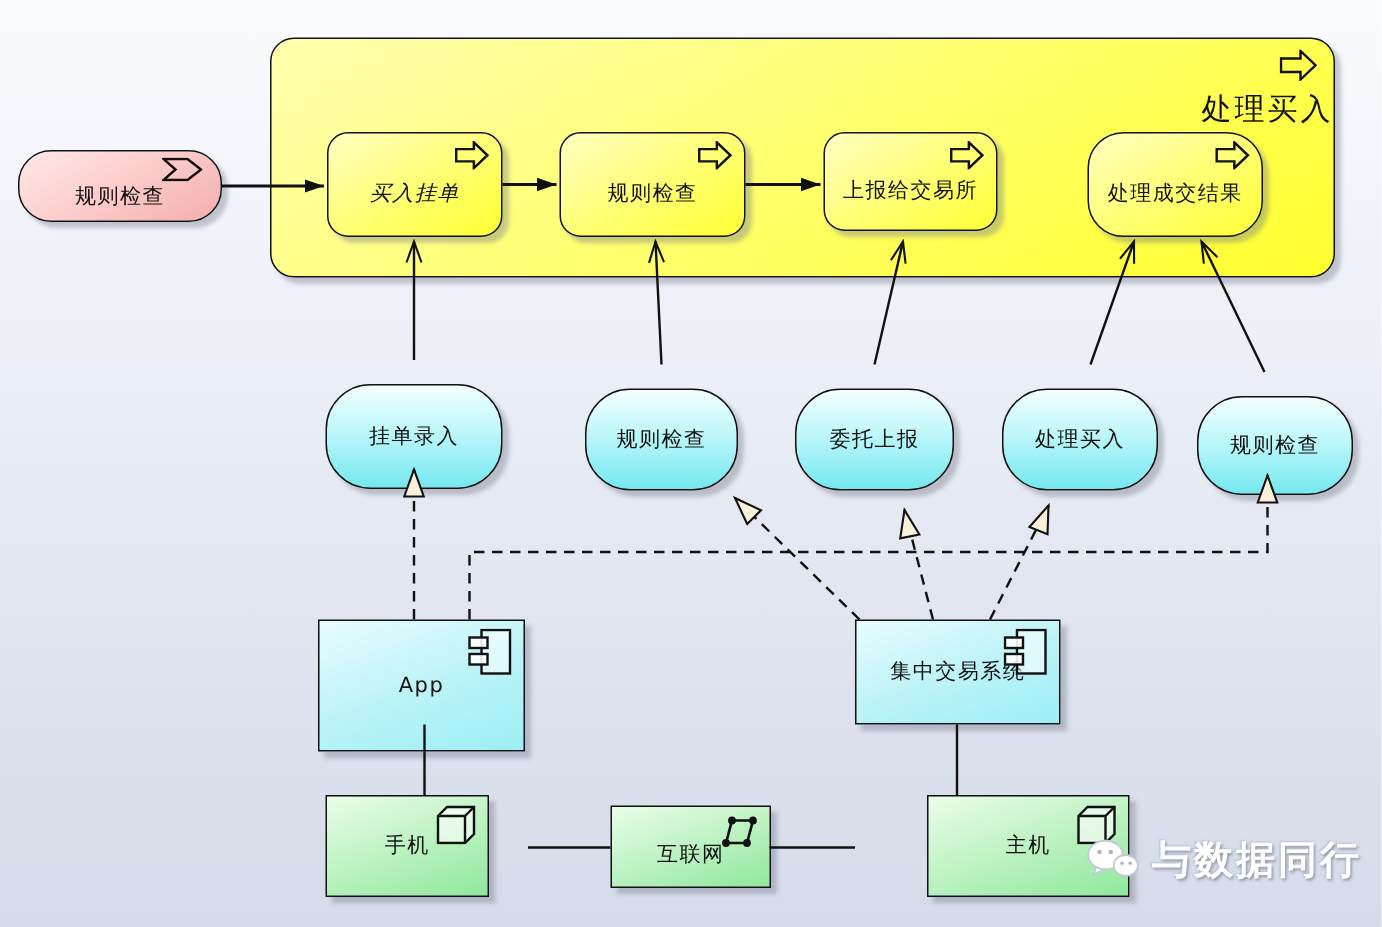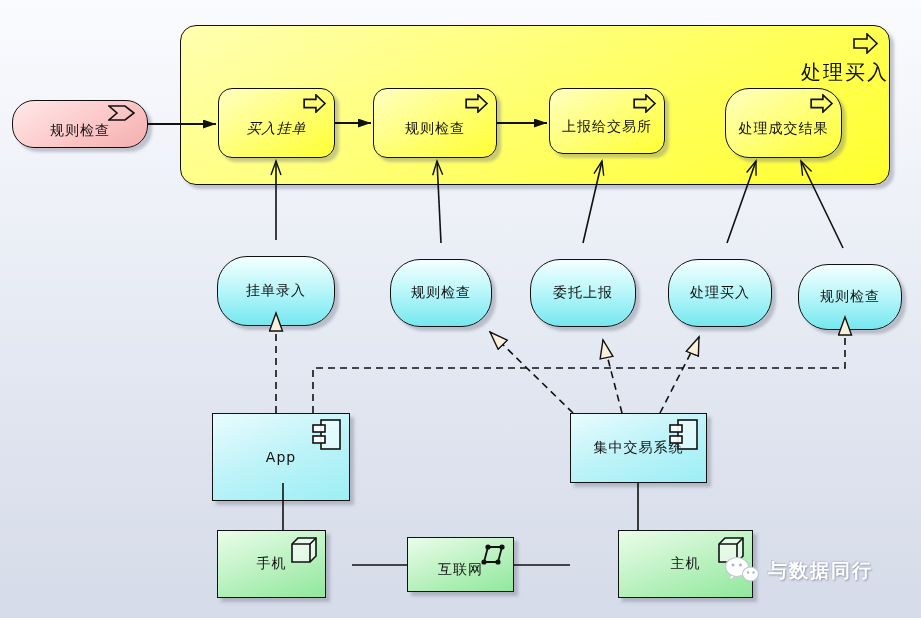--- a/index.html
+++ b/index.html
@@ -30,21 +30,21 @@
   
   .node{background:linear-gradient(160deg,#eafdea 0%,#bdf2c2 50%,#8fe89c 100%);}
   .corner-icon{position:absolute;top:5px;right:7px;line-height:0;}
   .lbl{pointer-events:none;}
   #connector-layer{position:absolute;left:0;top:0;width:921px;height:618px;pointer-events:none;z-index:30;}
   .shape{z-index:10;}
   .group{z-index:5;}
   
   #watermark{position:absolute;left:724px;top:556px;display:flex;align-items:center;gap:8px;z-index:40;}
   #watermark .wm-text{
-    font-size:19px;font-weight:bold;color:#ffffff;letter-spacing:2px;
+    font-size:26px;font-weight:bold;color:#ffffff;letter-spacing:2px;
     text-shadow:1px 1px 2px rgba(140,146,165,.9),-1px -1px 1px rgba(170,175,190,.5);
   }
 </style>
 </head>
 <body>
 
 <div id="canvas">
 
   <div class="shape group" style="left:180px;top:25px;width:710px;height:160px;">
     <div class="group-title lbl">处理买入</div>

